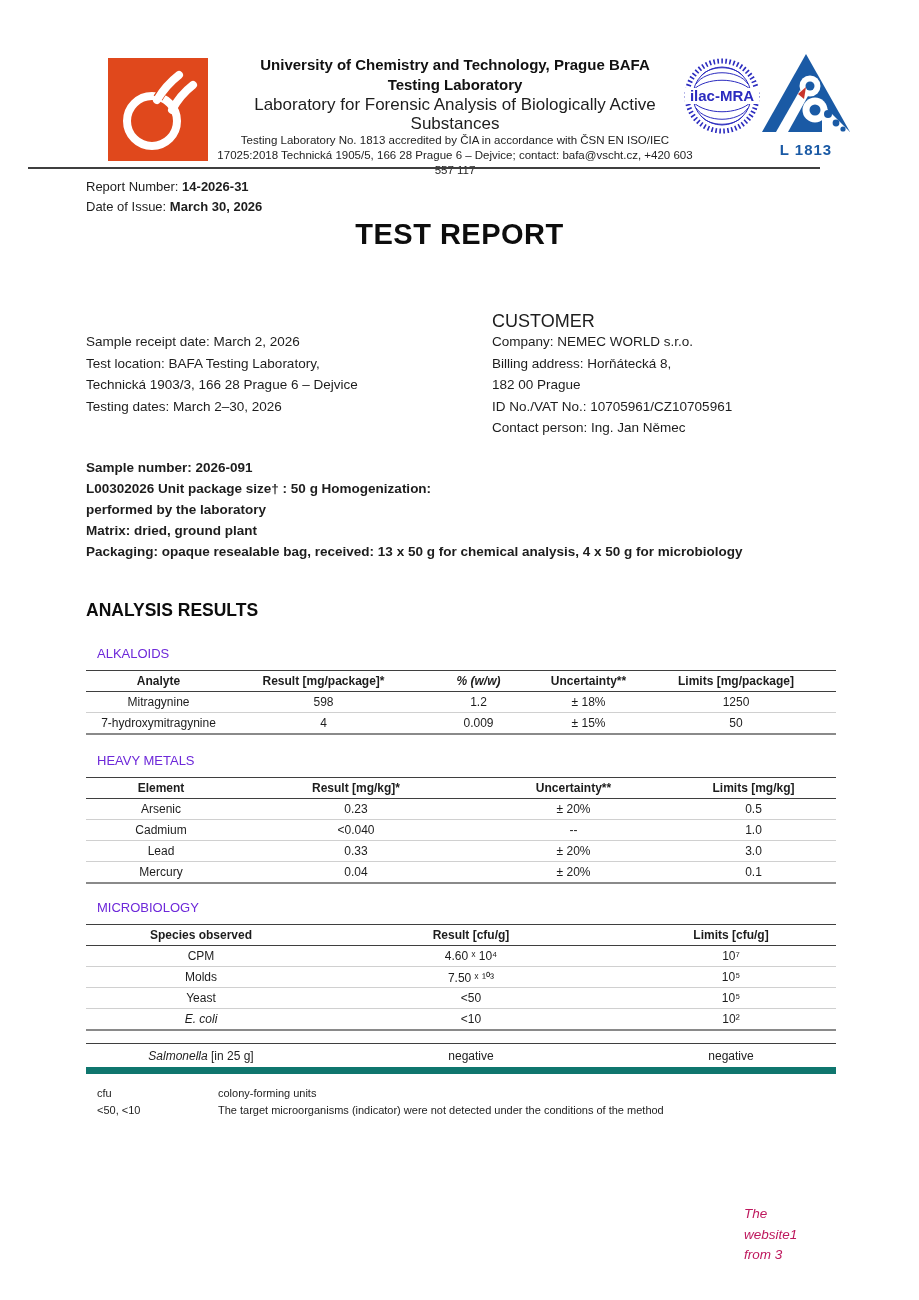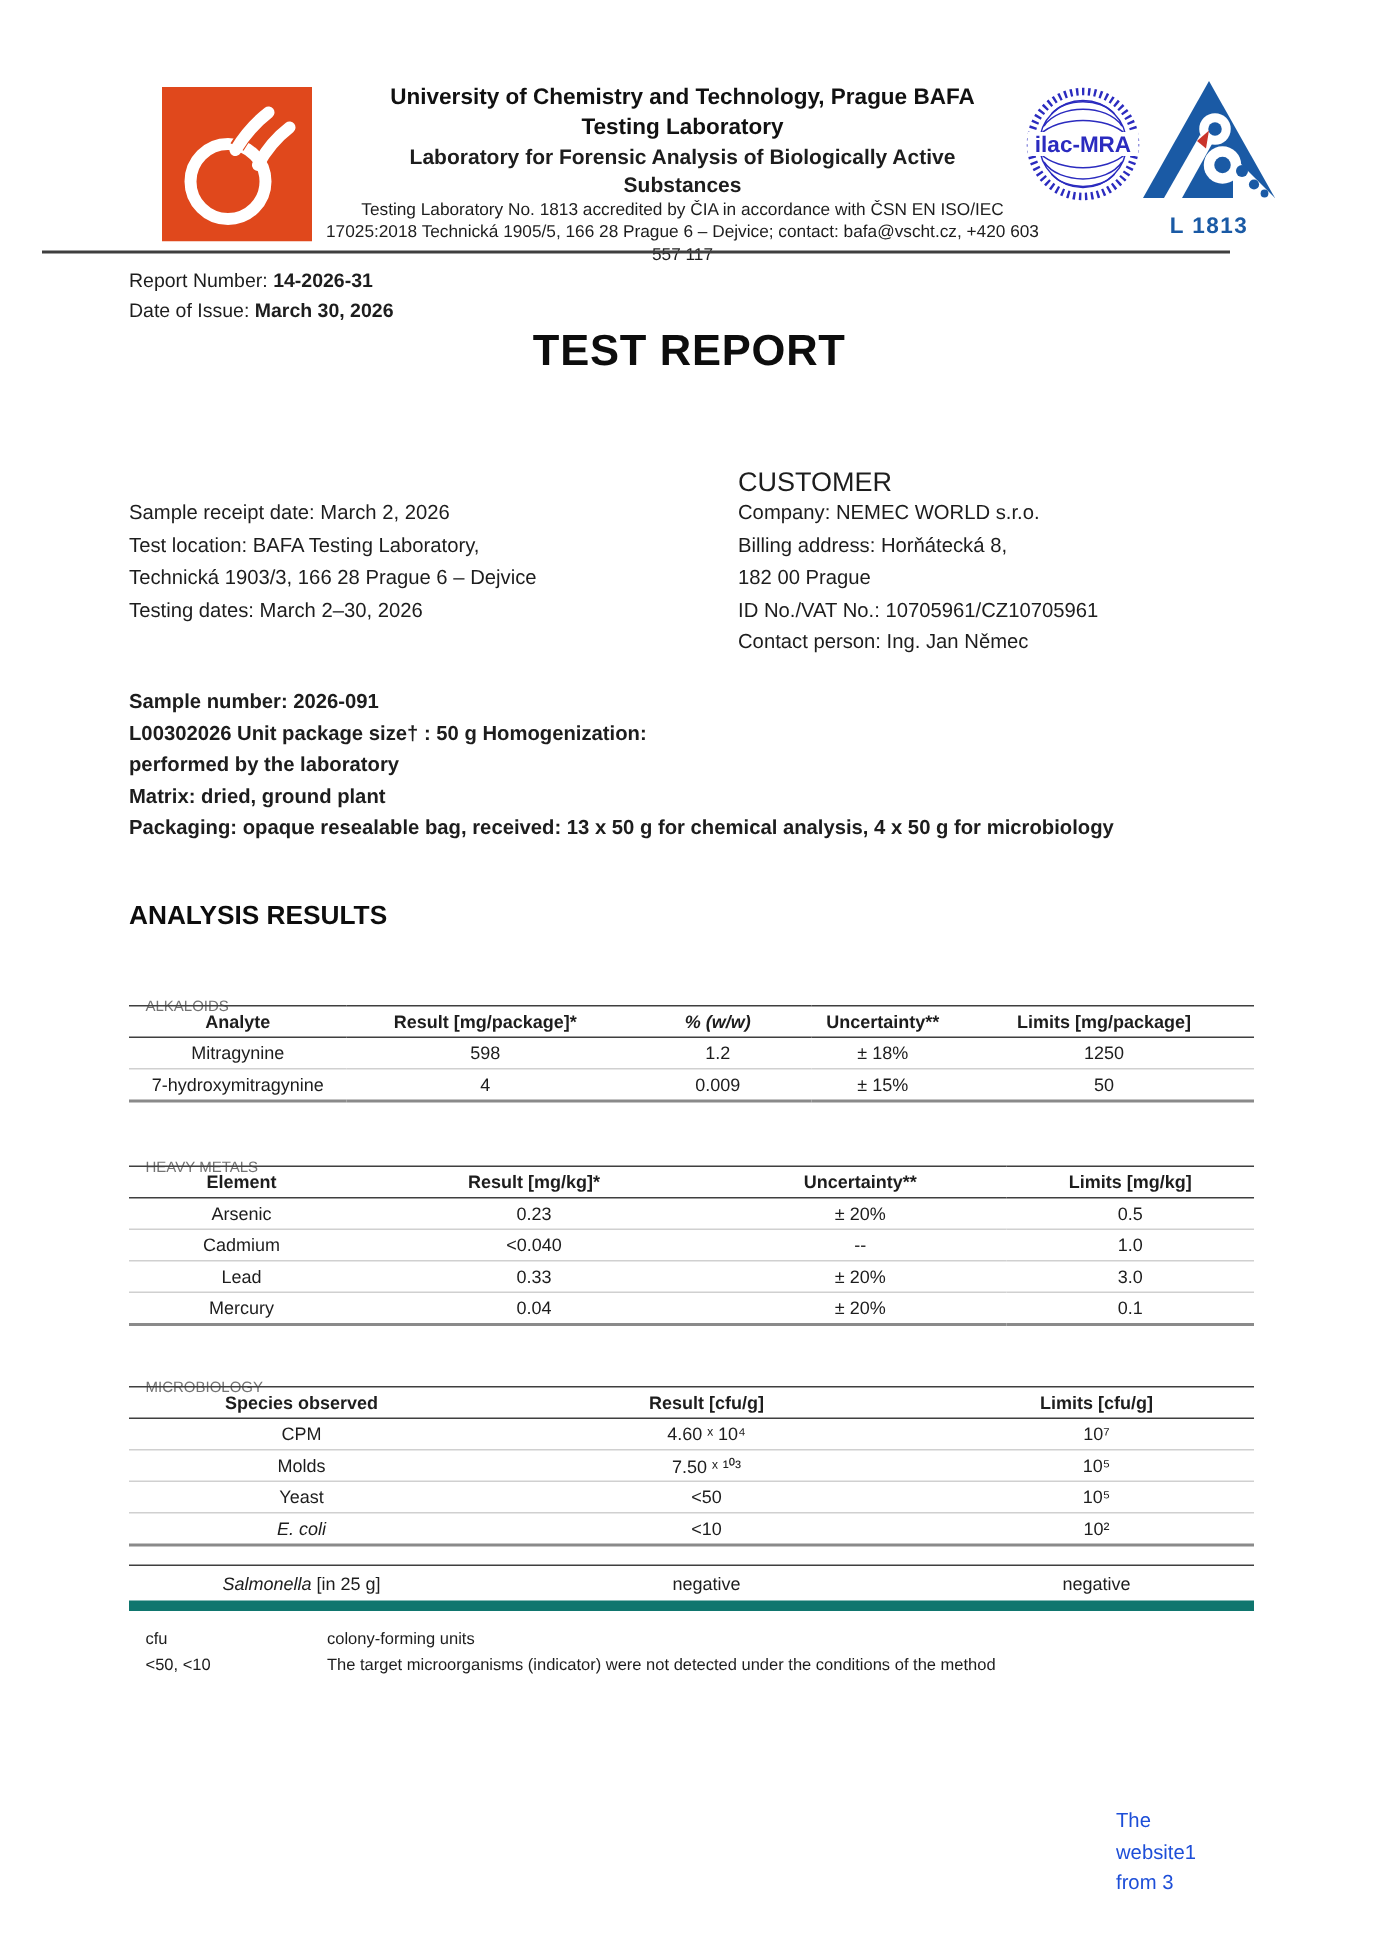--- a/index.html
+++ b/index.html
@@ -4,60 +4,60 @@
 <style>
   html,body { margin:0; padding:0; background:#ffffff; }
   .page {
     position:relative; width:919px; height:1300px; background:#ffffff;
     font-family:"Liberation Sans", sans-serif; color:#1d1d1d; overflow:hidden;
   }
   
   .uct-logo { position:absolute; left:108px; top:58px; width:100px; height:103px; }
   .header-center { position:absolute; left:215px; top:55px; width:480px; text-align:center; }
   .h-org  { font-weight:bold; font-size:15px; line-height:20px; color:#111; }
-  .h-lab  { font-size:14px; line-height:19px;font-weight:bold; }
+  .h-lab  { font-size:17px; line-height:19px; }
   .h-accr { font-size:11.5px; line-height:15px; }
   .header-rule { position:absolute; left:28px; top:167px; width:792px; border-top:2px solid #3f3f3f; }
   .ilac-logo { position:absolute; left:684px; top:57px; width:76px; height:78px; }
   .cia-logo-wrap { position:absolute; left:760px; top:52px; width:92px; text-align:center; }
   .cia-label { color:#1A5AA5; font-weight:bold; font-size:15px; letter-spacing:1px; margin-top:1px; }
   .report-meta { position:absolute; left:86px; top:177px; font-size:13px; line-height:19.5px; }
   
   .doc-title { position:absolute; left:0; right:0; top:218px; text-align:center;
                font-size:29px; font-weight:bold; color:#0d0d0d; letter-spacing:0.5px; }
   
   .customer-heading { position:absolute; left:492px; top:311px; font-size:18px; }
   .info-left  { position:absolute; left:86px;  top:331px; font-size:13.5px; line-height:21.5px; }
   .info-right { position:absolute; left:492px; top:331px; font-size:13.5px; line-height:21.5px; }
   
   .sample-block { position:absolute; left:86px; top:457px; font-size:13.5px; line-height:21px; width:760px;font-weight:bold; }
   
   .analysis-heading { position:absolute; left:86px; top:600px; font-size:17.5px; font-weight:bold; color:#0d0d0d; }
-  .section-label { position:absolute; font-size:10px; color:#737373;margin-top:20px; }
+  .section-label { position:absolute; font-size:13px; color:#6d28d9; }
   .lbl-alkaloids    { left:97px; top:646px; }
   .lbl-heavymetals  { left:97px; top:753px; }
   .lbl-microbiology { left:97px; top:900px; }
   .tbl { position:absolute; left:86px; width:750px; border-collapse:collapse; table-layout:fixed;
          font-size:12px; border-top:1.5px solid #3f3f3f; border-bottom:2px solid #8a8a8a; }
   .tbl th, .tbl td { padding:1px 4px; height:18px; text-align:center; font-weight:normal; overflow:hidden; white-space:nowrap; }
   .tbl thead th { font-weight:bold; border-bottom:1.5px solid #3f3f3f; }
   .tbl tbody tr + tr td { border-top:1px solid #d0d0d0; }
   .ta-l { text-align:right; }
   .italic { font-style:italic; }
   .tbl-alkaloids    { top:670px; }
   .tbl-heavymetals  { top:777px; }
   .tbl-microbiology { top:924px; }
   .tbl-salmonella   { top:1043px; border-bottom:7px solid #0f766e; }
   .tbl-salmonella td { height:21px; }
   
   .footnotes { position:absolute; left:97px; top:1085px; font-size:11px; line-height:17px; width:700px; }
   .fn-row { display:flex; }
   .fn-term { width:121px; flex:0 0 121px; }
   
-  .page-footer { position:absolute; left:744px; top:1204px; font-size:13.5px; line-height:20.5px; color:#1d4ed8; }
+  .page-footer { position:absolute; left:744px; top:1204px; font-size:13.5px; line-height:20.5px; color:#be185d;font-style:italic; }
 </style>
 </head>
 <body>
 
 <div class="page">
 
   <div class="uct-logo">
     <svg width="100" height="103" viewBox="0 0 100 103">
       <rect x="0" y="0" width="100" height="103" fill="#E0481C"></rect>
       <circle cx="44" cy="63" r="25" fill="none" stroke="#ffffff" stroke-width="8"></circle>

